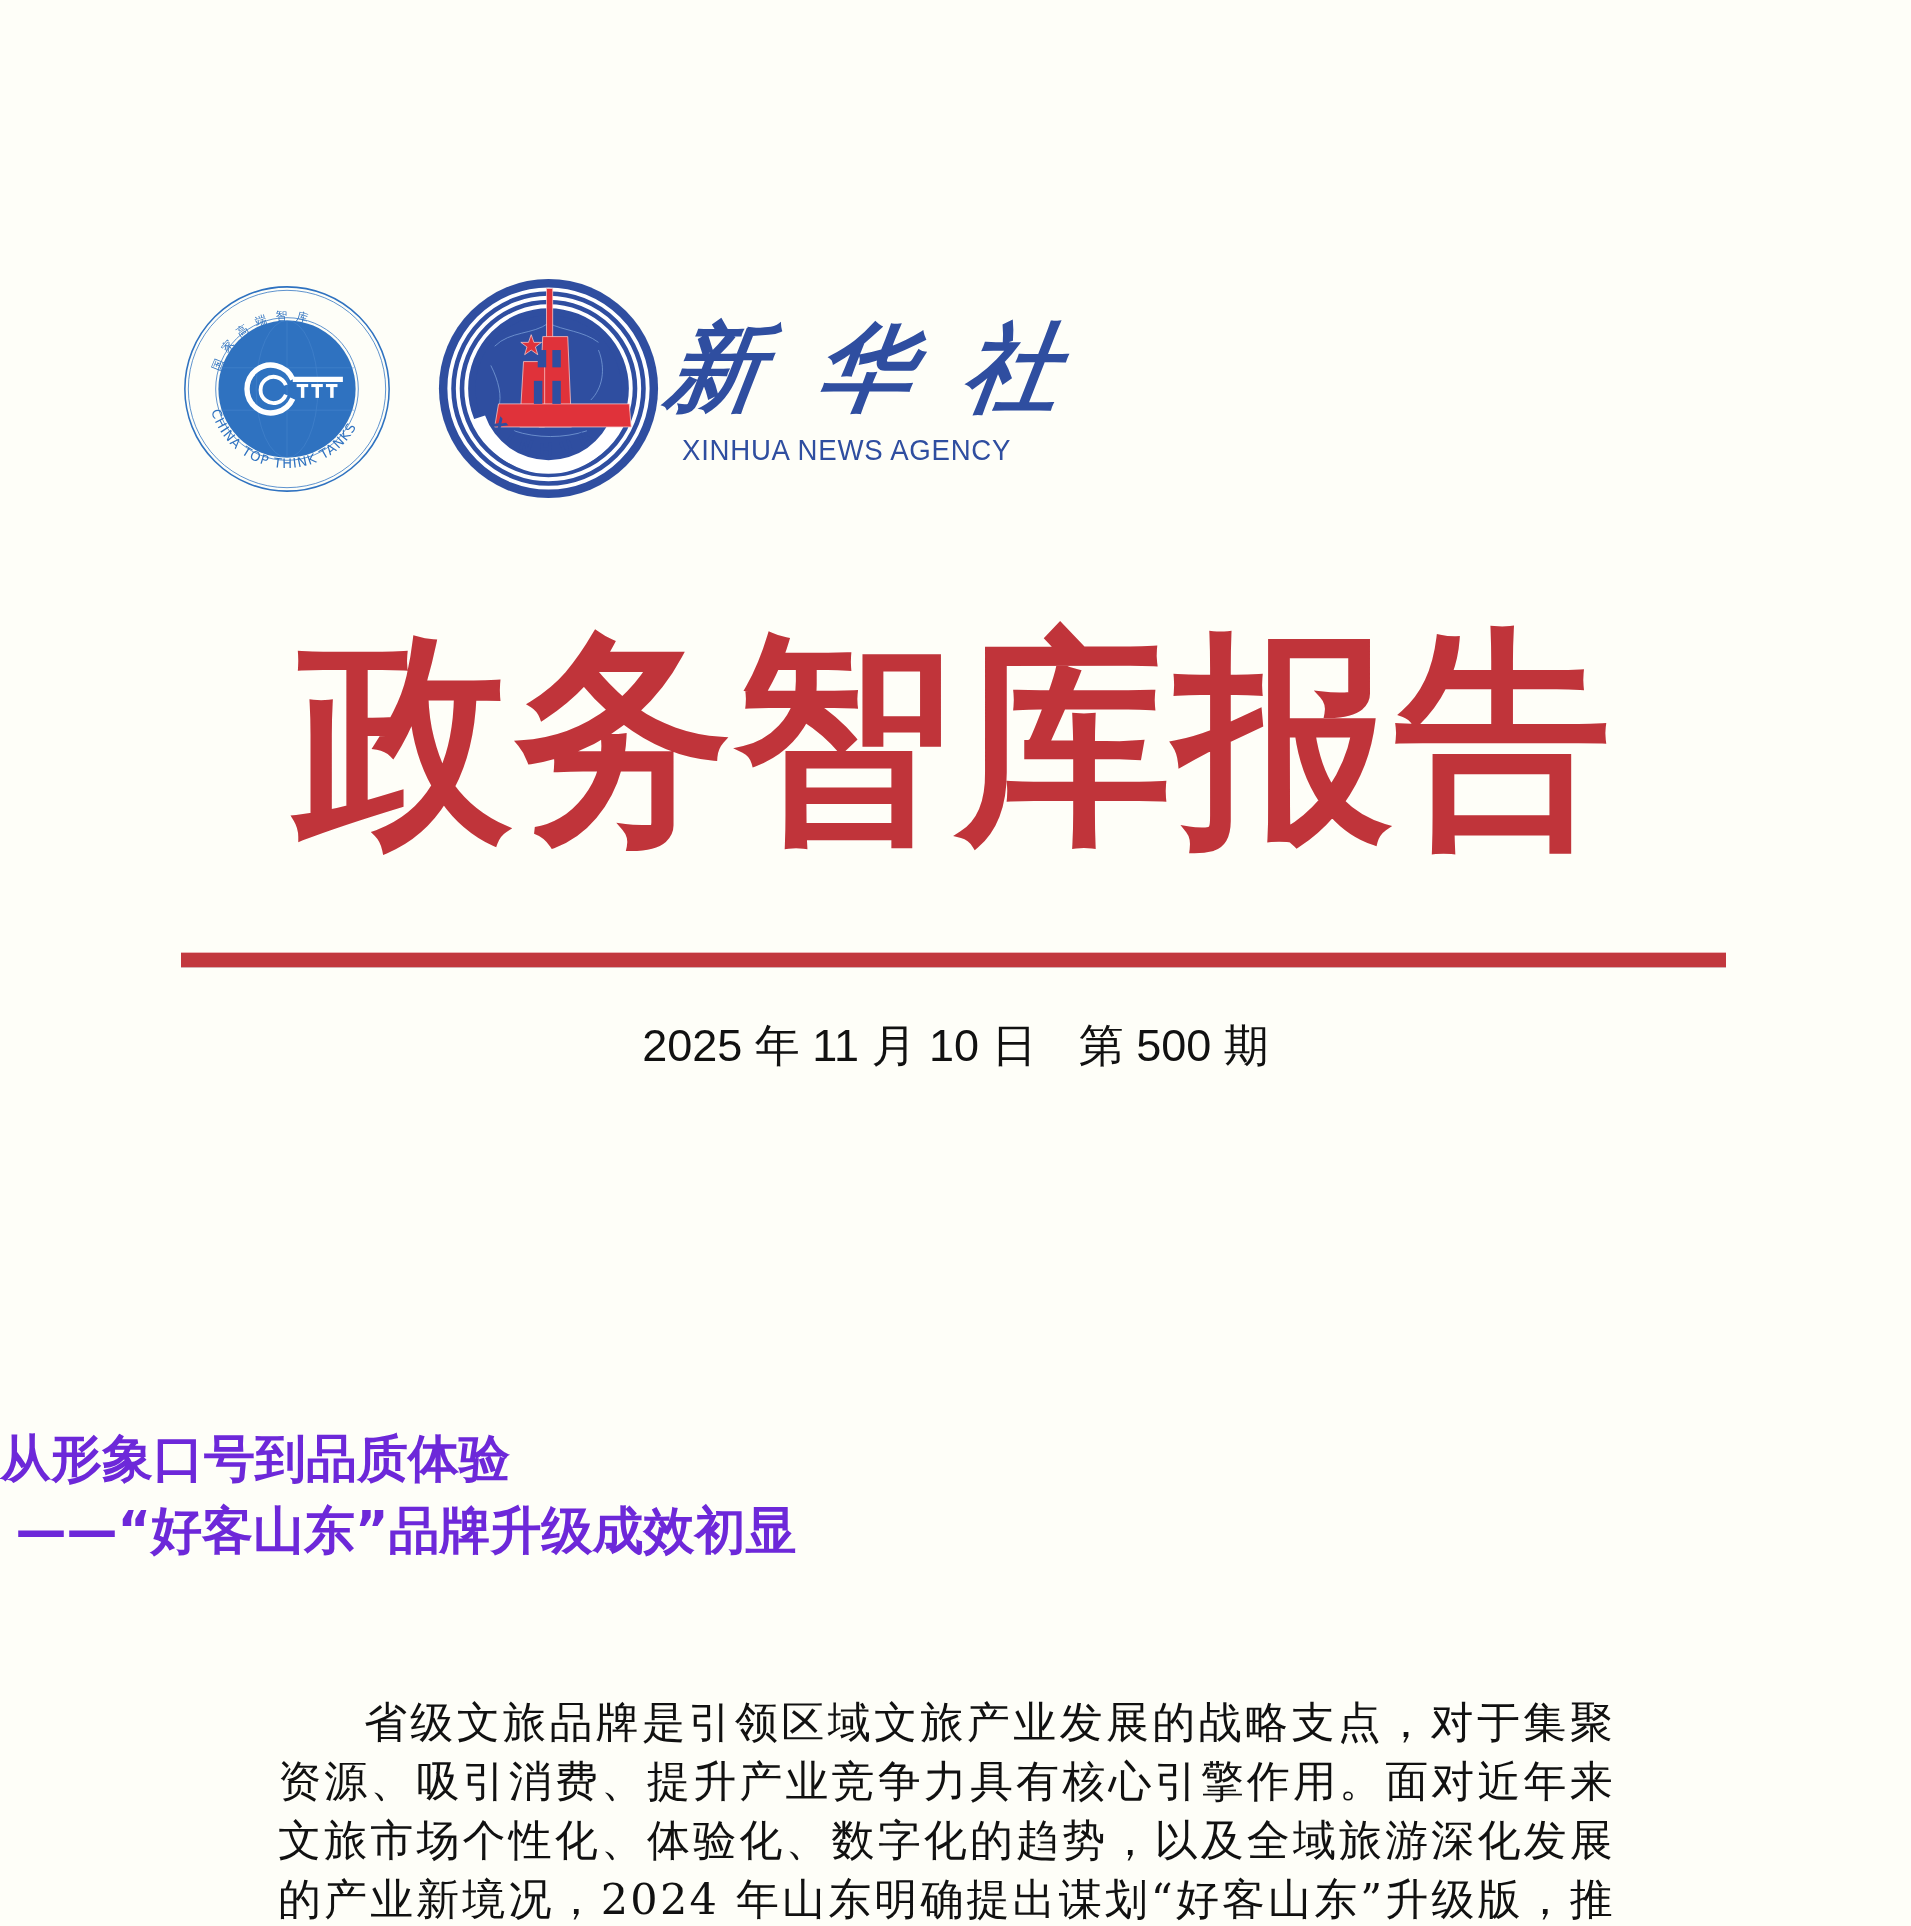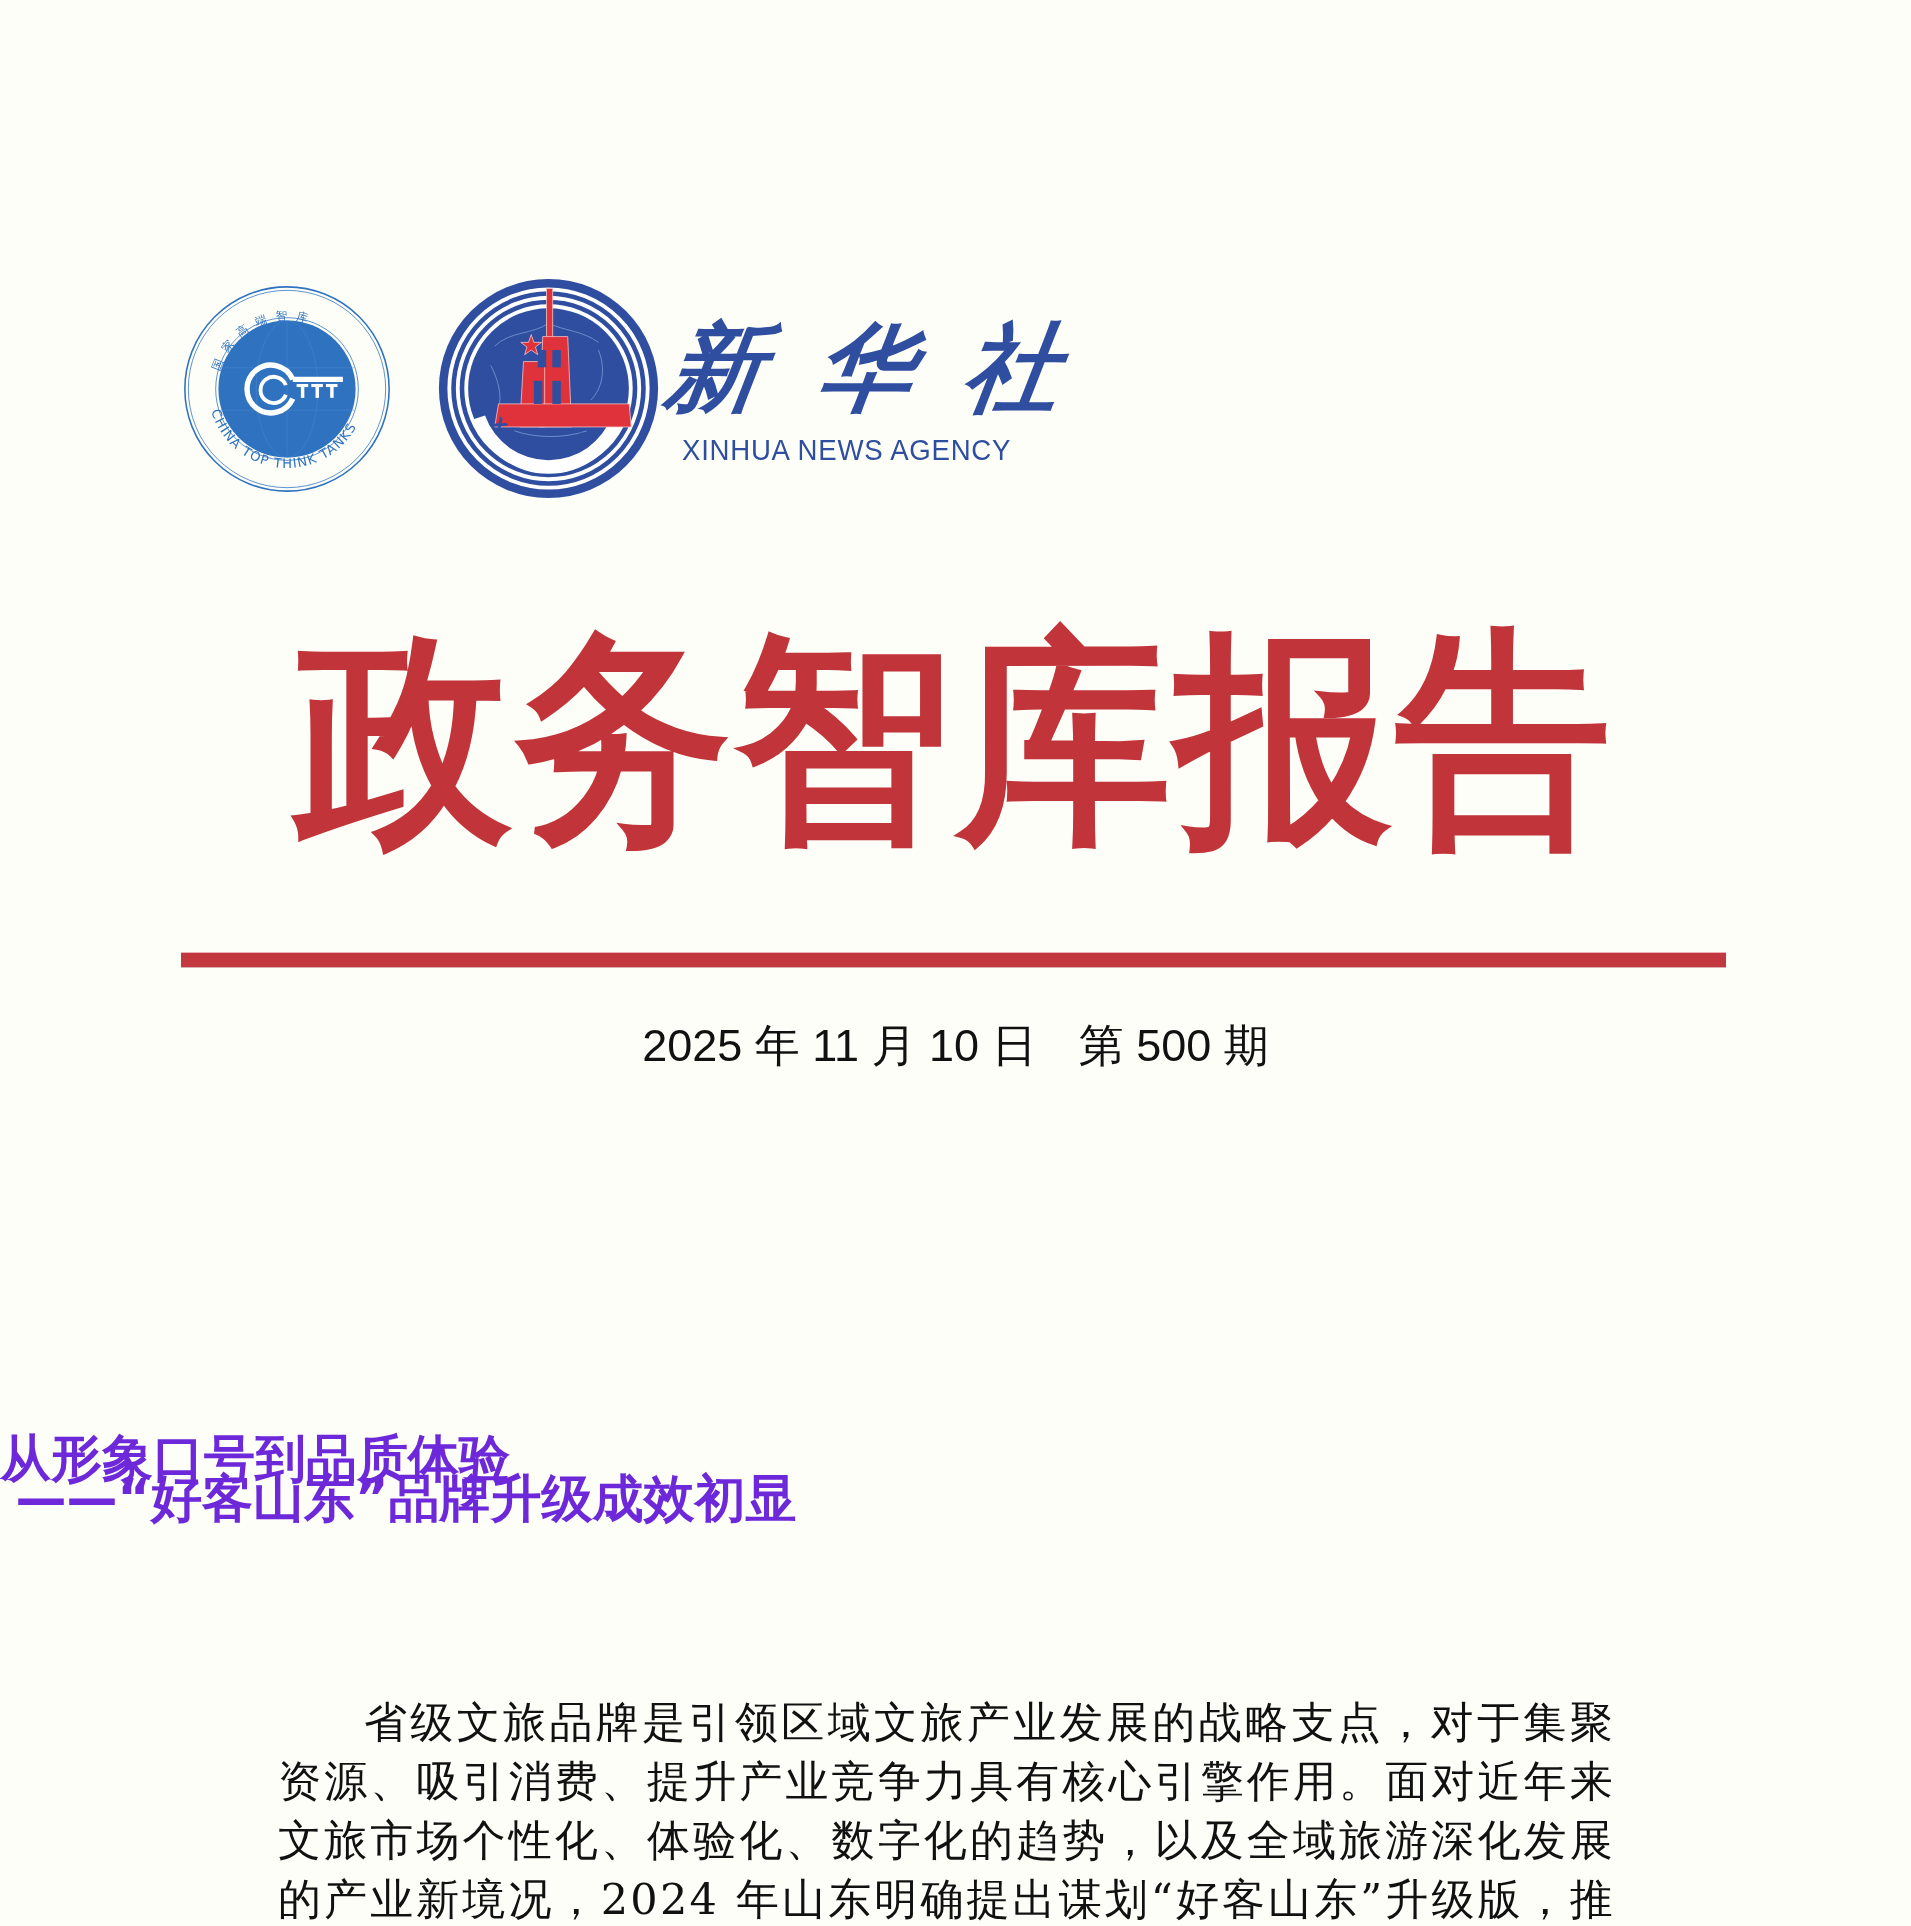--- a/index.html
+++ b/index.html
@@ -81,21 +81,21 @@
   
   .subtitle {
     left: 0; width: 1911px; text-align: left;
     font-family: "DejaVu Sans", "Liberation Sans", sans-serif;
     font-weight: bold;
     font-size: 51px;
     line-height: 1;
     color: #6d28d9;
   }
   #subtitle-main { top: 1433px; }
-  #subtitle-sub  { top: 1473px; padding-left: 15.4px; box-sizing: border-box; }
+  #subtitle-sub  { top: 1505px; padding-left: 15.4px; box-sizing: border-box; }
 
   
   #abstract {
     left: 278px; top: 1693px; width: 1337px;
     font-family: "DejaVu Serif", "Liberation Serif", serif;
     font-size: 43px;
     line-height: 59px;
     text-align: justify;
     text-justify: inter-character;
     color: #111;

